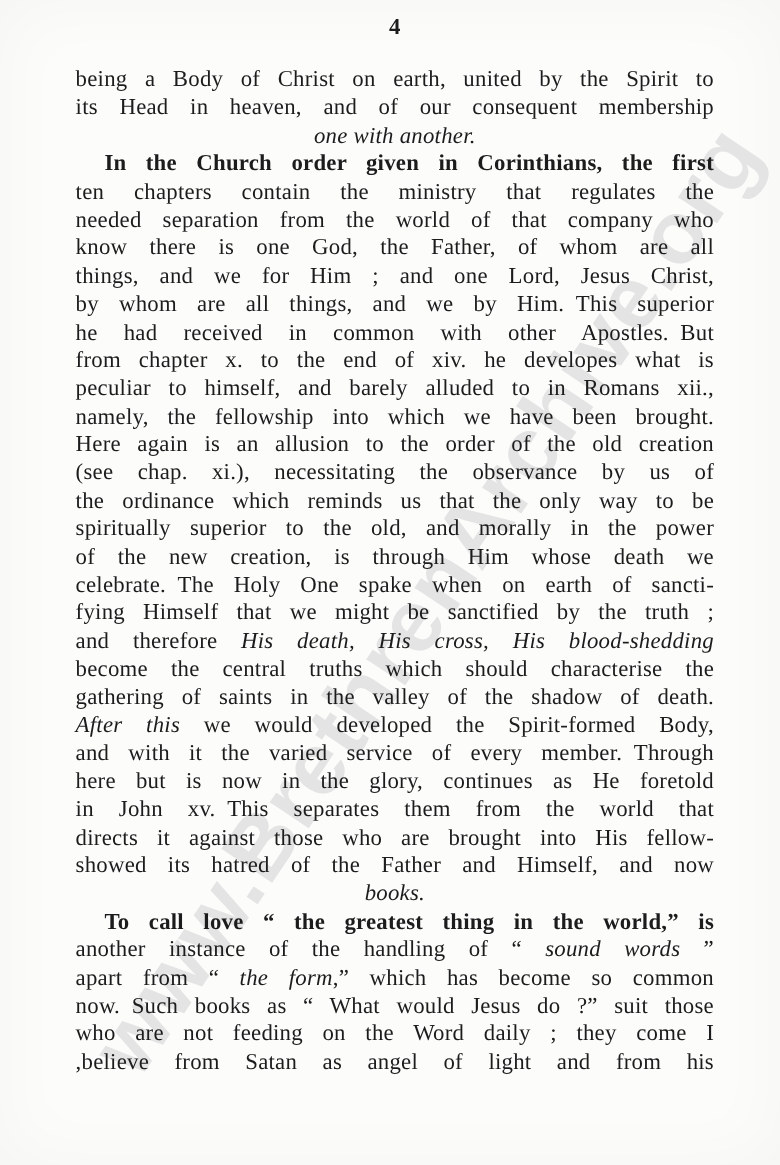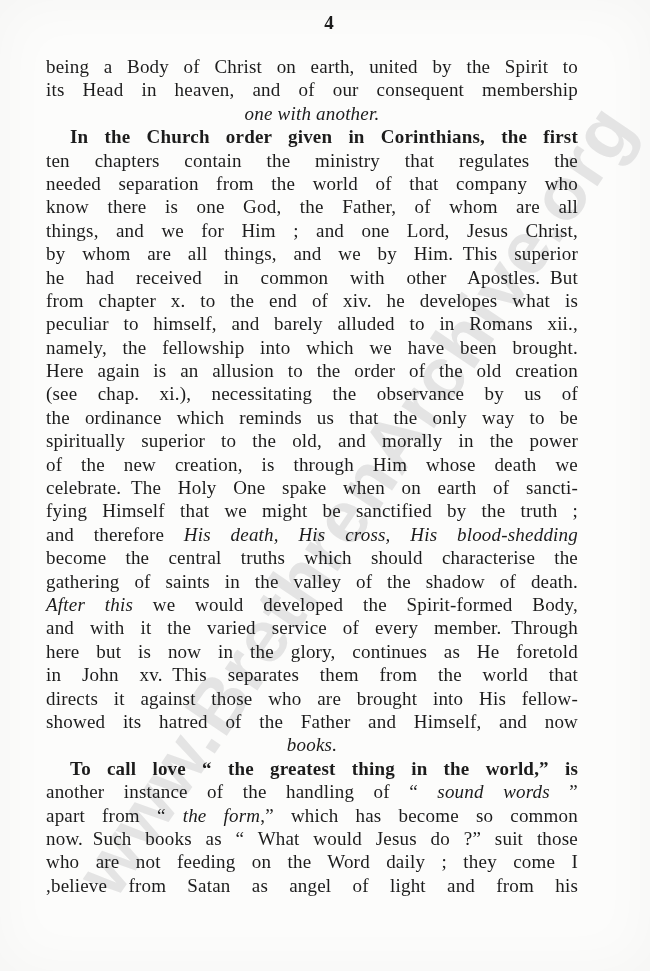--- a/index.html
+++ b/index.html
@@ -37,21 +37,21 @@
     left: 63px;
     width: 532px;
     text-align: center;
     font-size: 19px;
     font-weight: 700;
     z-index: 1;
   }
   .text-block {
     position: absolute;
     top: 55px;
-    left: 46px;
+    left: 63px;
     width: 532px;
     z-index: 1;
     font-size: 19px;
     letter-spacing: 0.2px;
   }
   .line {
     height: 23.4px;
     line-height: 23.4px;
     overflow: visible;
   }

